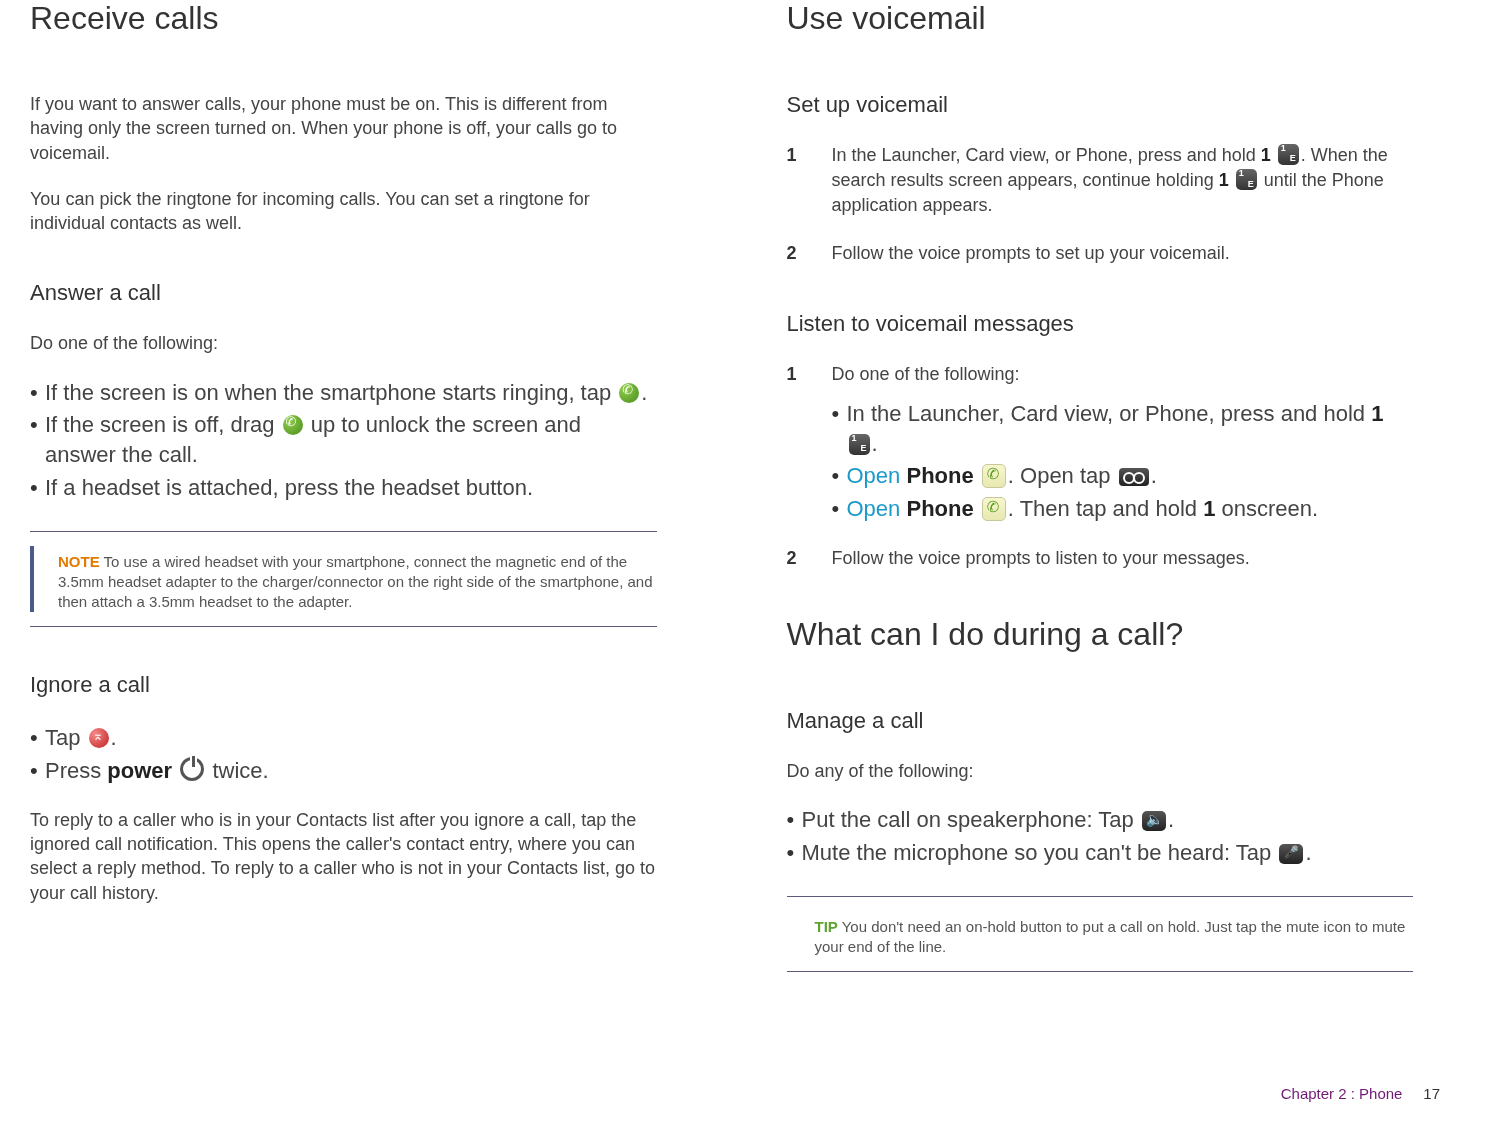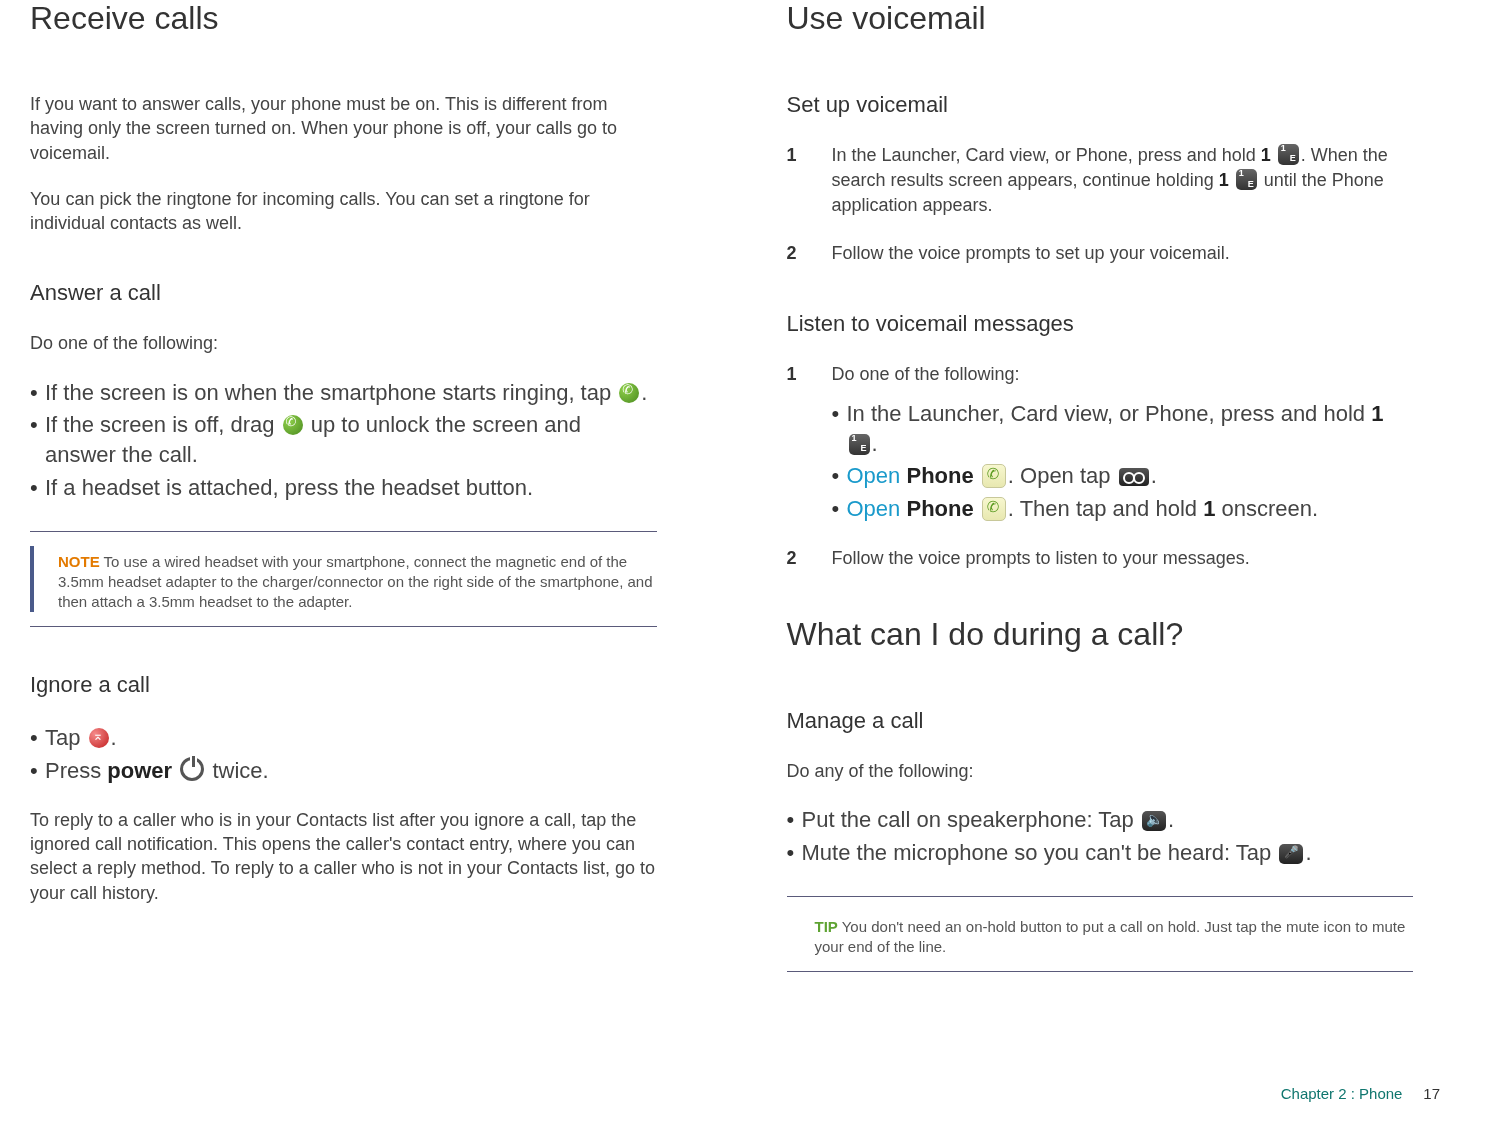--- a/index.html
+++ b/index.html
@@ -187,21 +187,21 @@
     .icon-mute::after{
       content:"🎤";position:absolute;left:5px;top:0px;color:#bfe37f;font-size:12px;
     }
     .footer {
       position: absolute;
       bottom: 22px;
       right: 55px;
       font-size: 15px;
       color: #333;
     }
-    .footer .orange { color: #0f766e; }
+    .footer .orange { color: #701a75; }
   </style>
 </head>
 <body>
 
 <div class="page">
 
   <div class="col col-left">
     <h1>Receive calls</h1>
     <p>If you want to answer calls, your phone must be on. This is different from having only the screen turned on. When your phone is off, your calls go to voicemail.</p>
     <p>You can pick the ringtone for incoming calls. You can set a ringtone for individual contacts as well.</p>

